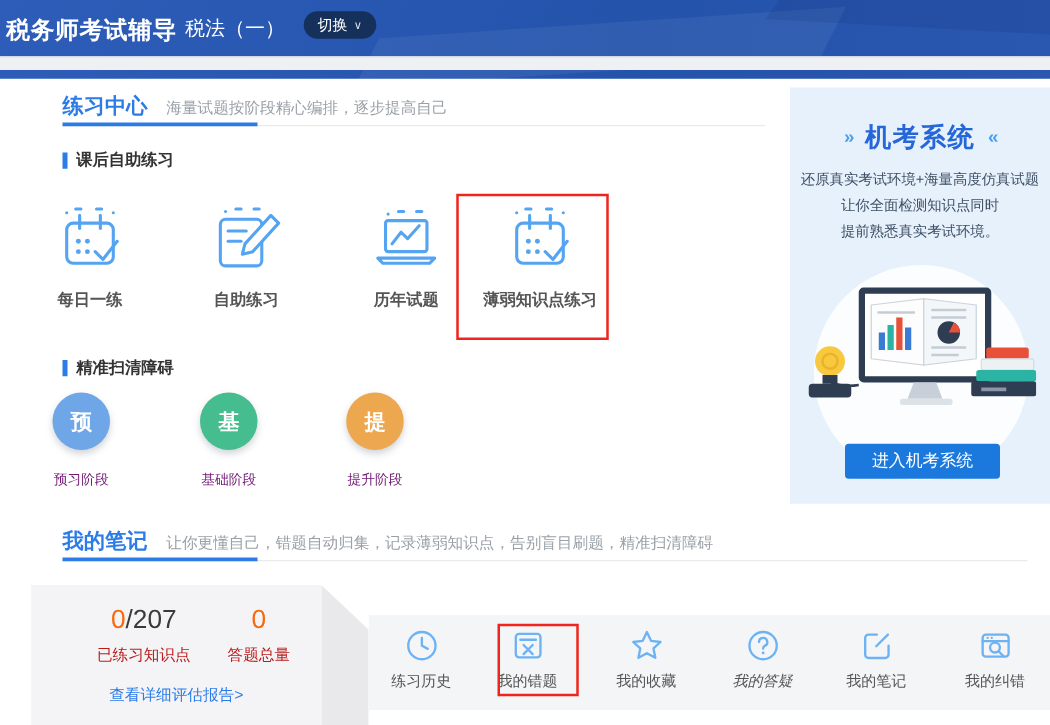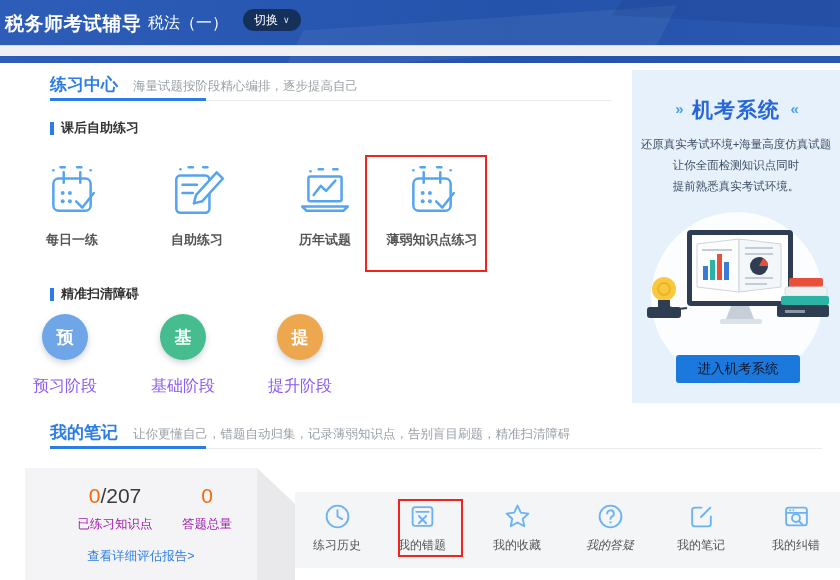--- a/index.html
+++ b/index.html
@@ -40,45 +40,45 @@
   .p-col { position:absolute; top:163px; width:124px; text-align:center; cursor:pointer;font-weight:bold; }
   .p-col svg { display:block; margin:0 auto; }
   .p-label { margin-top:10px; font-size:13px; color:#555; }
 
   
   .s-col { position:absolute; top:314px; width:96px; text-align:center; cursor:pointer; }
   .s-circle { width:46px; height:46px; border-radius:50%; margin:0 auto;
     display:flex; align-items:center; justify-content:center;
     color:#fff; font-size:17px; font-weight:bold;
     box-shadow:0 3px 6px rgba(120,130,145,0.35); }
-  .s-label { margin-top:16px; font-size:16px; color:#8b5cf6;font-family:Liberation Mono, monospace; }
+  .s-label { margin-top:16px; font-size:11px; color:#701a75;font-family:Liberation Mono, monospace; }
 
   
   .panel { position:absolute; left:632px; top:70px; width:208px; height:333px; background:#e7f1fb; }
   .panel-titlerow { position:absolute; left:0; top:26px; width:100%; text-align:center; }
   .panel-arrows { color:#4aa0f0; font-size:15px; font-weight:bold; letter-spacing:-2px; vertical-align:3px; }
   .panel-title { font-size:21px; font-weight:bold; color:#2566d8; letter-spacing:1px; margin:0 6px; }
   .panel-desc { position:absolute; left:0; top:64px; width:100%; text-align:center;
     font-size:11.5px; color:#3d4f66; line-height:21px; }
   .panel-circle { position:absolute; left:19px; top:142px; width:172px; height:172px;
     border-radius:50%; background:#fbfdfe; }
   .panel-illu { position:absolute; left:11px; top:158px; }
   .panel-btn { position:absolute; left:44px; top:285px; width:124px; height:28px;
-    background:#1b79dd; border:none; border-radius:3px; color:#0f172a; font-size:13.5px;
+    background:#1b79dd; border:none; border-radius:3px; color:#ffffff; font-size:13.5px;
     display:flex; align-items:center; justify-content:center; cursor:pointer;
     font-family:"Liberation Sans",sans-serif; }
 
   
   .stats-card { position:absolute; left:25px; top:468px; width:232px; height:112px; background:#f4f4f6; }
   .stats-fold { position:absolute; left:257px; top:468px; width:38px; height:112px; background:#e9e9ec;
     clip-path:polygon(0 0, 100% 32%, 100% 100%, 0 100%); }
   .stat { position:absolute; top:16px; text-align:center; }
   .stat-val { font-size:21px; color:#f8690d; }
   .stat-total { font-size:21px; color:#3a3a3a; }
-  .stat-label { margin-top:8px; font-size:12.5px; color:#a21caf; }
+  .stat-label { margin-top:8px; font-size:12.5px; color:#b91c1c; }
   .report-link { position:absolute; left:0; top:80px; width:232px; text-align:center;
     font-size:12.5px; color:#2c7ce8; cursor:pointer; }
 
   .shortcut-strip { position:absolute; left:295px; top:492px; width:545px; height:76px; background:#f4f5f7; }
   .sc-item { position:absolute; top:11px; width:72px; text-align:center; cursor:pointer; }
   .sc-item svg { display:block; margin:0 auto; }
   .sc-label { margin-top:7px; font-size:12px; color:#555; }
 
   
   .hl-box { position:absolute; border:2px solid #f0241c; z-index:5; pointer-events:none; }

